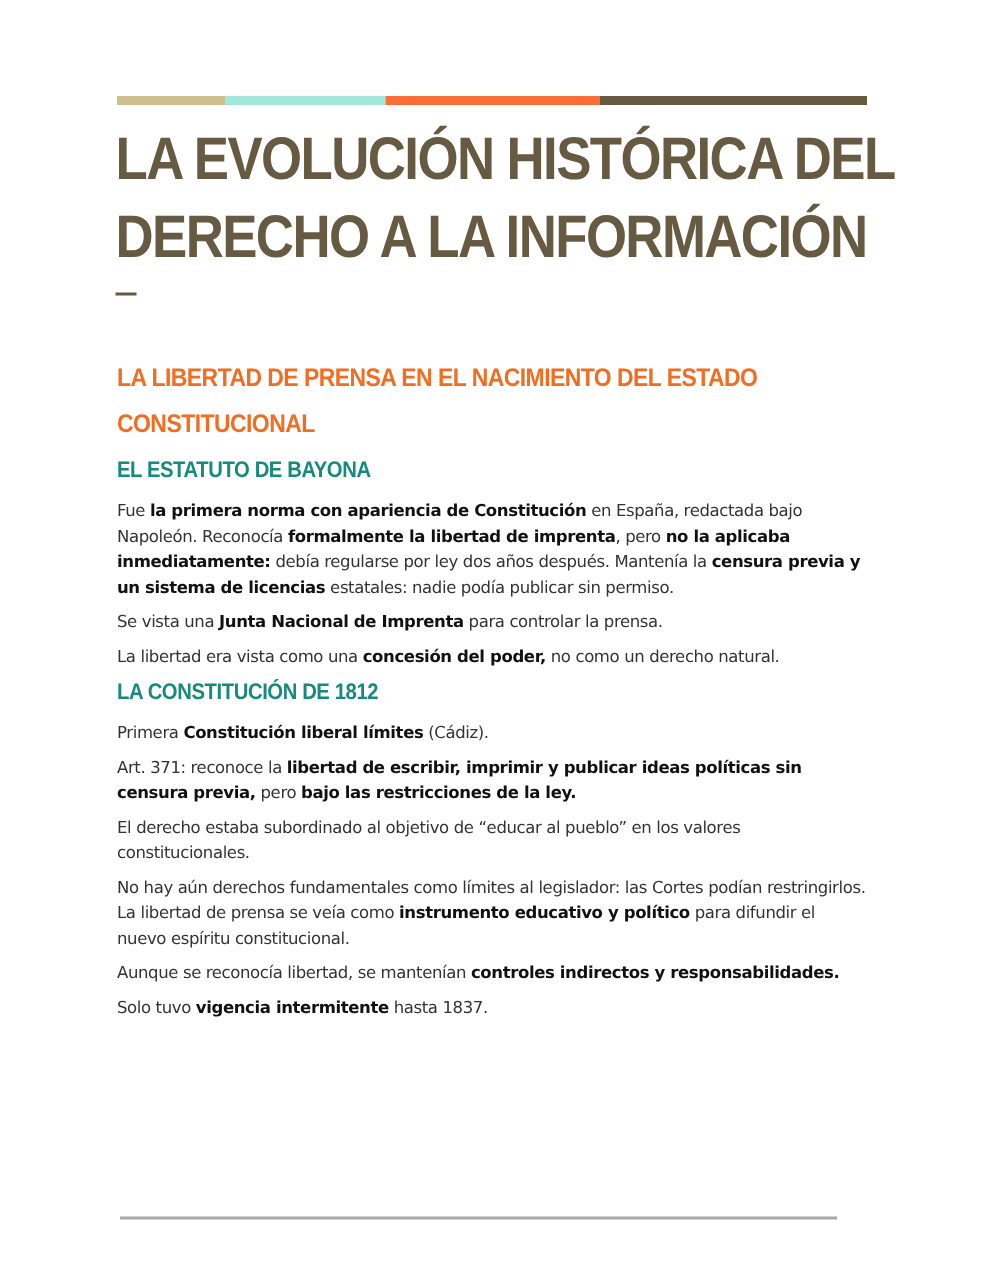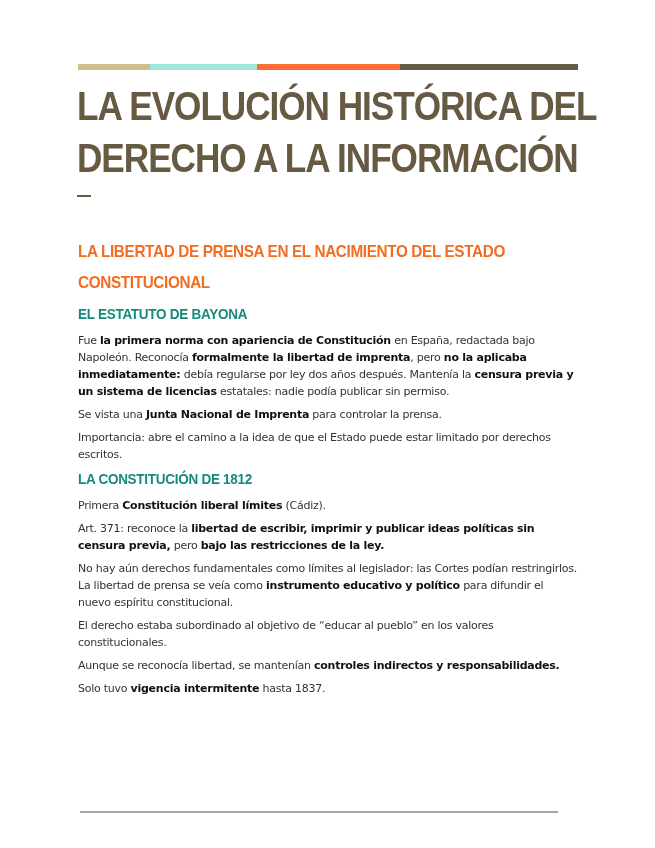--- a/index.html
+++ b/index.html
@@ -55,31 +55,31 @@
     <h2 class="section">
       <span>LA LIBERTAD DE PRENSA EN EL NACIMIENTO DEL ESTADO</span><br>
       <span>CONSTITUCIONAL</span>
     </h2>
 
     <div>
       <h3 class="sub">EL ESTATUTO DE BAYONA</h3>
       <div class="paras">
           <p class="para"><span>Fue </span><b>la primera norma con apariencia de Constitución</b><span> en España, redactada bajo Napoleón. Reconocía </span><b>formalmente la libertad de imprenta</b><span>, pero </span><b>no la aplicaba inmediatamente:</b><span> debía regularse por ley dos años después. Mantenía la </span><b>censura previa y un sistema de licencias</b><span> estatales: nadie podía publicar sin permiso.</span></p>
           <p class="para"><span>Se vista una </span><b>Junta Nacional de Imprenta</b><span> para controlar la prensa.</span></p>
-          <p class="para"><span>Importancia: abre el camino a la idea de que el Estado puede estar limitado por derechos escritos.</span></p>
+          <p class="para"><span>La libertad era vista como una </span><b>concesión del poder,</b><span> no como un derecho natural.</span></p>
         </div>
     </div>
 
     <div style="margin-top:4px;">
       <h3 class="sub">LA CONSTITUCIÓN DE 1812</h3>
       <div class="paras">
           <p class="para"><span>Primera </span><b>Constitución liberal límites</b><span> (Cádiz).</span></p>
           <p class="para"><span>Art. 371: reconoce la </span><b>libertad de escribir, imprimir y publicar ideas políticas sin censura previa,</b><span> pero </span><b>bajo las restricciones de la ley.</b></p>
+          <p class="para"><span>El derecho estaba subordinado al objetivo de “educar al pueblo” en los valores constitucionales.</span></p>
           <p class="para"><span>No hay aún derechos fundamentales como límites al legislador: las Cortes podían restringirlos. La libertad de prensa se veía como </span><b>instrumento educativo y político</b><span> para difundir el nuevo espíritu constitucional.</span></p>
-          <p class="para"><span>El derecho estaba subordinado al objetivo de “educar al pueblo” en los valores constitucionales.</span></p>
           <p class="para"><span>Aunque se reconocía libertad, se mantenían </span><b>controles indirectos y responsabilidades.</b></p>
           <p class="para"><span>Solo tuvo </span><b>vigencia intermitente</b><span> hasta 1837.</span></p>
         </div>
     </div>
   </div>
 
   <div class="footer-line"></div>
 </div>
 
 </body></html>

